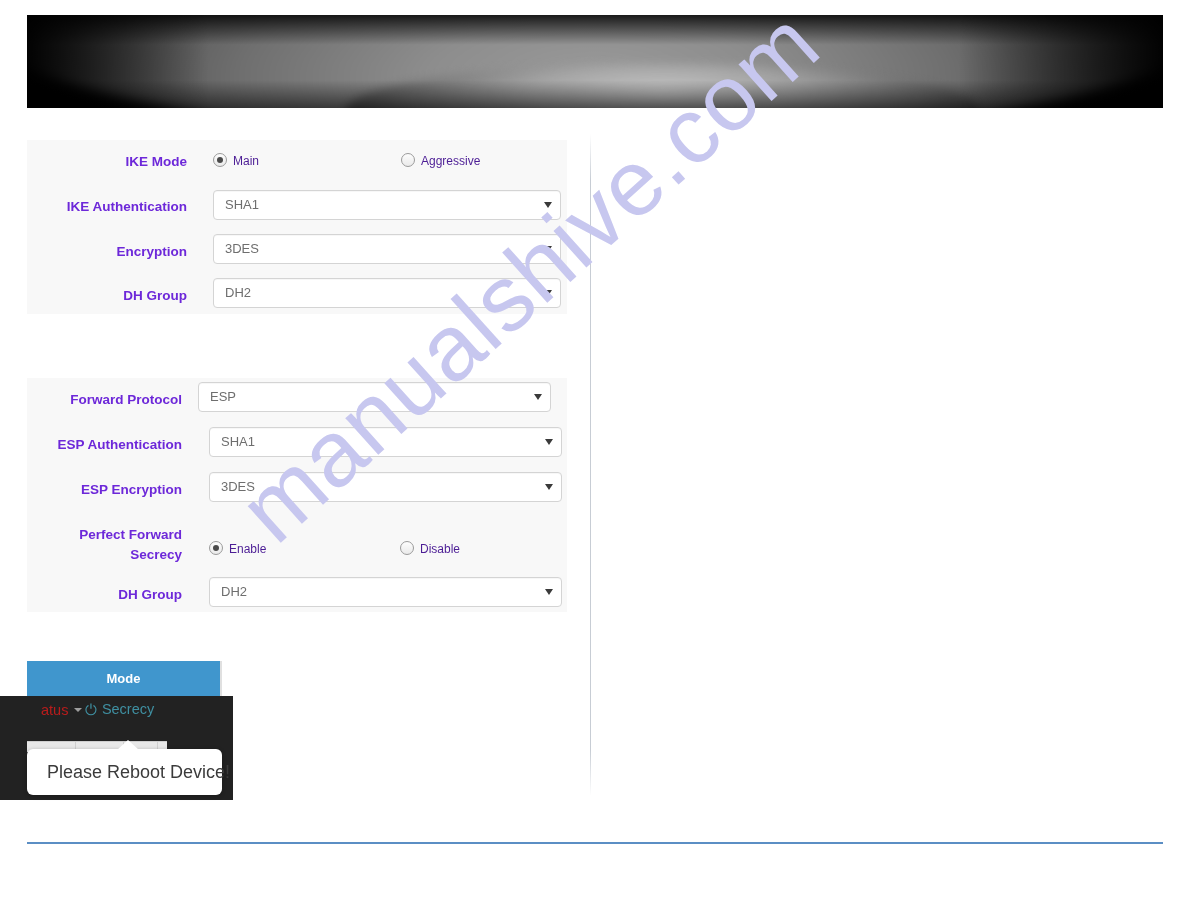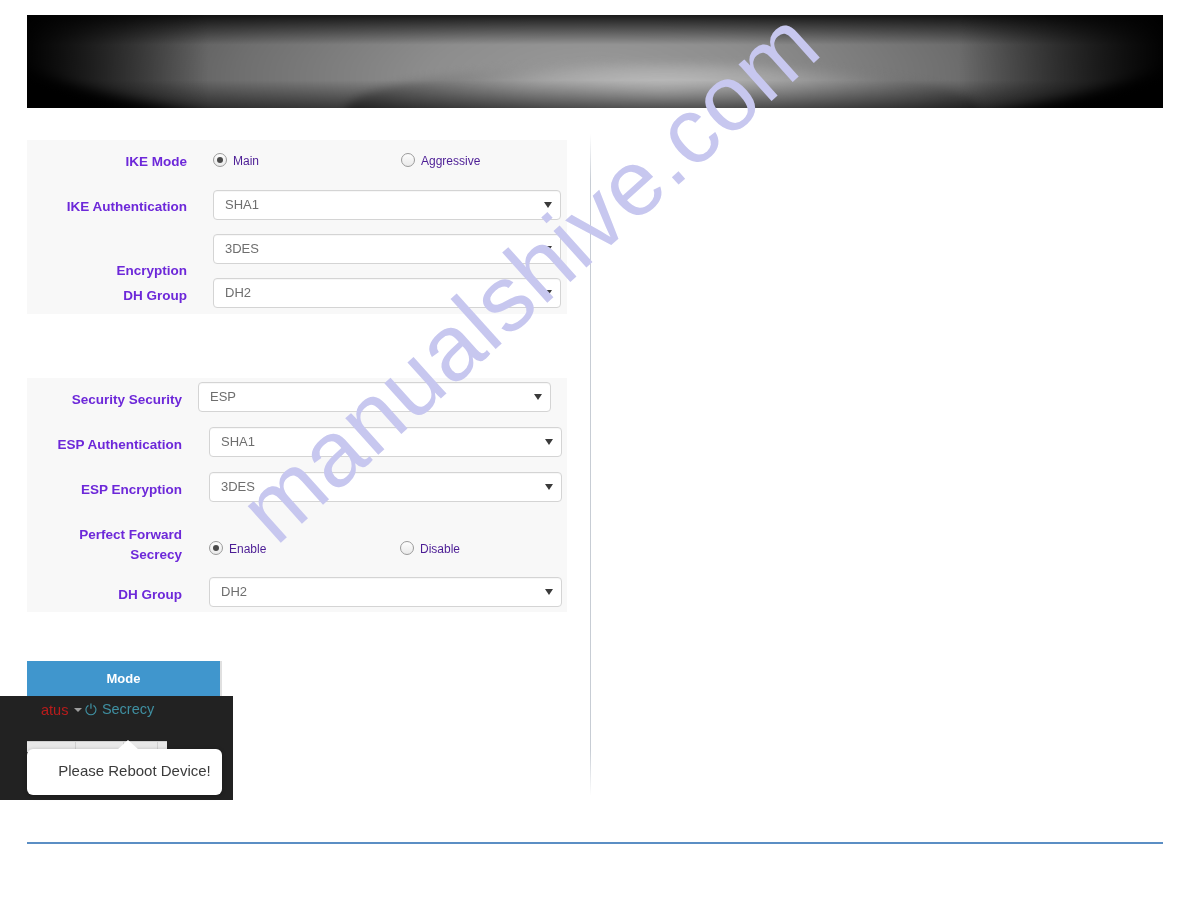--- a/index.html
+++ b/index.html
@@ -272,21 +272,21 @@
     width: 0; height: 0;
     border-left: 11px solid transparent;
     border-right: 11px solid transparent;
     border-bottom: 10px solid #ffffff;
   }
   #reboot-tooltip .tip-text {
     position: absolute;
     left: 0; right: 0;
     top: 13px;
     text-align: center;
-    font-size: 15px;
+    font-size: 18px;
     color: #3b3b3b;
     white-space: nowrap;
     padding-left: 20px;
   }
 
   
   #bottom-rule {
     position: absolute;
     left: 27px;
     top: 842px;
@@ -316,35 +316,35 @@
     <span class="radio-dot"></span><span>Aggressive</span>
   </div>
 </div>
 
 <div class="field-label" style="left:27px; top:198px; width:160px;">IKE Authentication</div>
 <div class="select-box" style="left:213px; top:190px; width:348px;">
   <span class="val">SHA1</span>
   <span class="caret"></span>
 </div>
 
-<div class="field-label" style="left:27px; top:243px; width:160px;margin-top:19px;">Encryption</div>
+<div class="field-label" style="left:27px; top:243px; width:160px;">Encryption</div>
 <div class="select-box" style="left:213px; top:234px; width:348px;">
   <span class="val">3DES</span>
   <span class="caret"></span>
 </div>
 
 <div class="field-label" style="left:27px; top:287px; width:160px;">DH Group</div>
 <div class="select-box" style="left:213px; top:278px; width:348px;">
   <span class="val">DH2</span>
   <span class="caret"></span>
 </div>
 
 <div class="panel" id="panel-phase2"></div>
 
-<div class="field-label" style="left:22px; top:391px; width:160px;">Security Security</div>
+<div class="field-label" style="left:22px; top:391px; width:160px;">Forward Protocol</div>
 <div class="select-box" style="left:198px; top:382px; width:353px;">
   <span class="val">ESP</span>
   <span class="caret"></span>
 </div>
 
 <div class="field-label" style="left:22px; top:436px; width:160px;">ESP Authentication</div>
 <div class="select-box" style="left:209px; top:427px; width:353px;">
   <span class="val">SHA1</span>
   <span class="caret"></span>
 </div>

